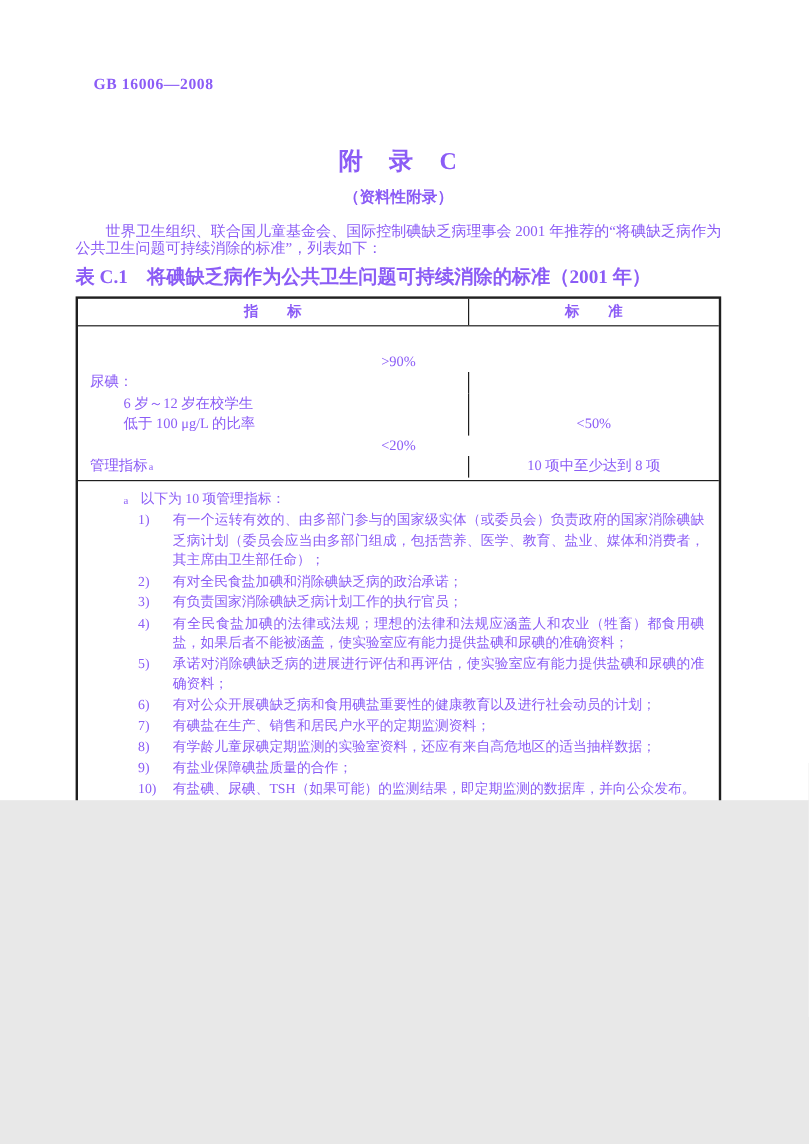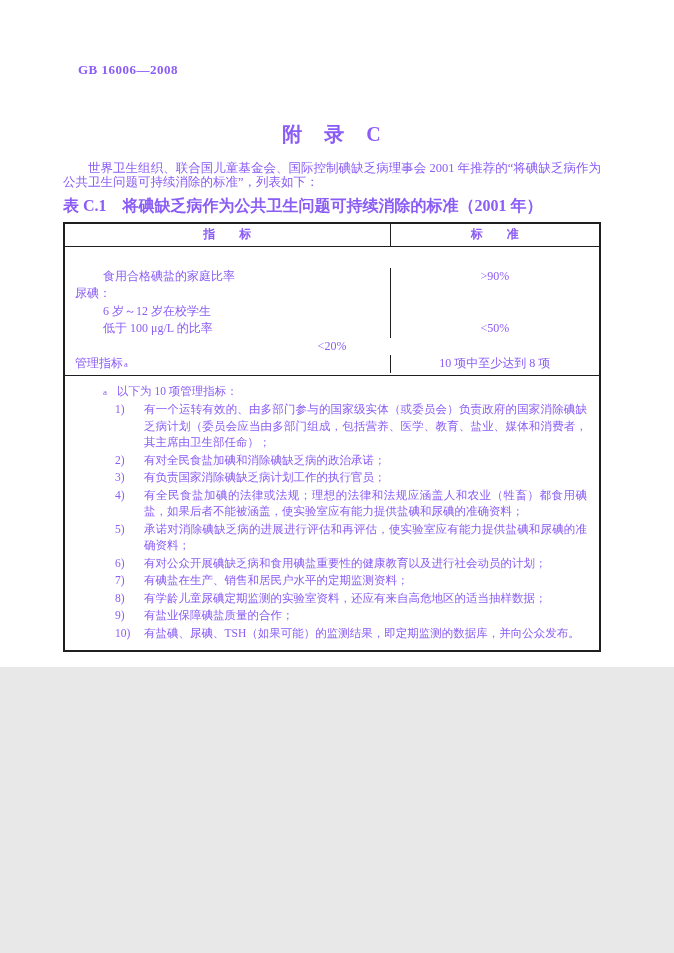--- a/index.html
+++ b/index.html
@@ -74,40 +74,38 @@
 </head>
 <body>
 
 <div class="page">
 
   <div class="doc-header">GB 16006—2008</div>
 
   <div class="content">
 
     <div class="appendix-title">附　录　C</div>
+    <div class="appendix-subtitle">（资料性附录）</div>
 
     <p class="intro">世界卫生组织、联合国儿童基金会、国际控制碘缺乏病理事会 2001 年推荐的“将碘缺乏病作为公共卫生问题可持续消除的标准”，列表如下：</p>
 
     <div class="table-caption">表 C.1　将碘缺乏病作为公共卫生问题可持续消除的标准（2001 年）</div>
 
     <div class="gbtable">
 
       <div class="thead">
         <div class="c1">指　　标</div>
         <div class="c2">标　　准</div>
       </div>
 
       <div class="tbody">
         <div class="trow">
           <div class="c2"></div>
         </div>
         <div class="trow">
-          <div class="c1 ind">
-              <span>食用合格碘盐的家庭比率</span>
-            </div>
           <div class="c2">&gt;90%</div>
         </div>
         <div class="trow">
           <div class="c1">
               <span>尿碘：</span>
             </div>
           <div class="c2"></div>
         </div>
         <div class="trow">
           <div class="c1 ind">

